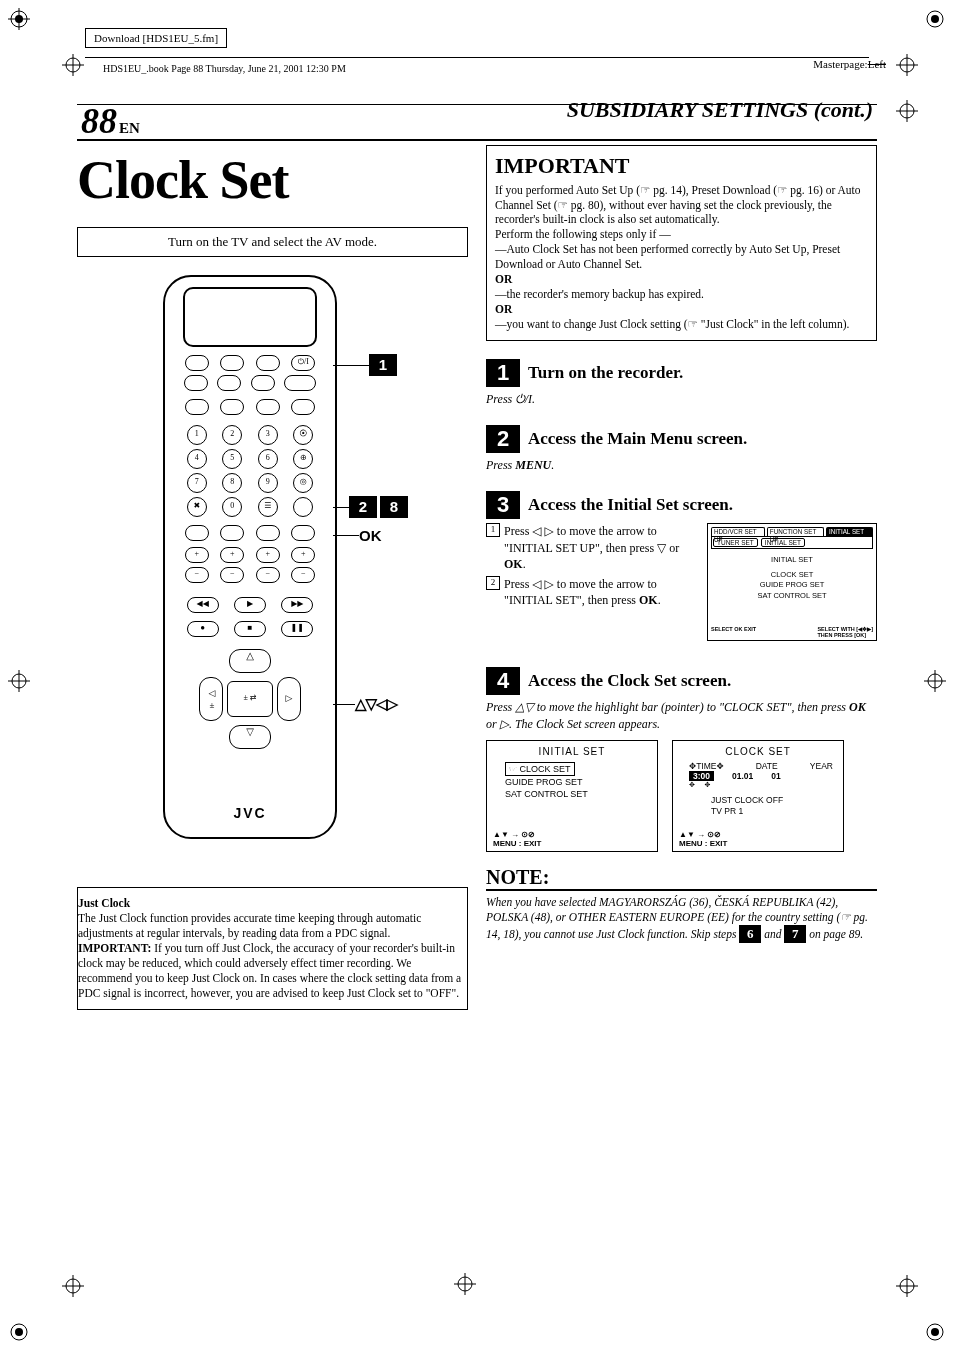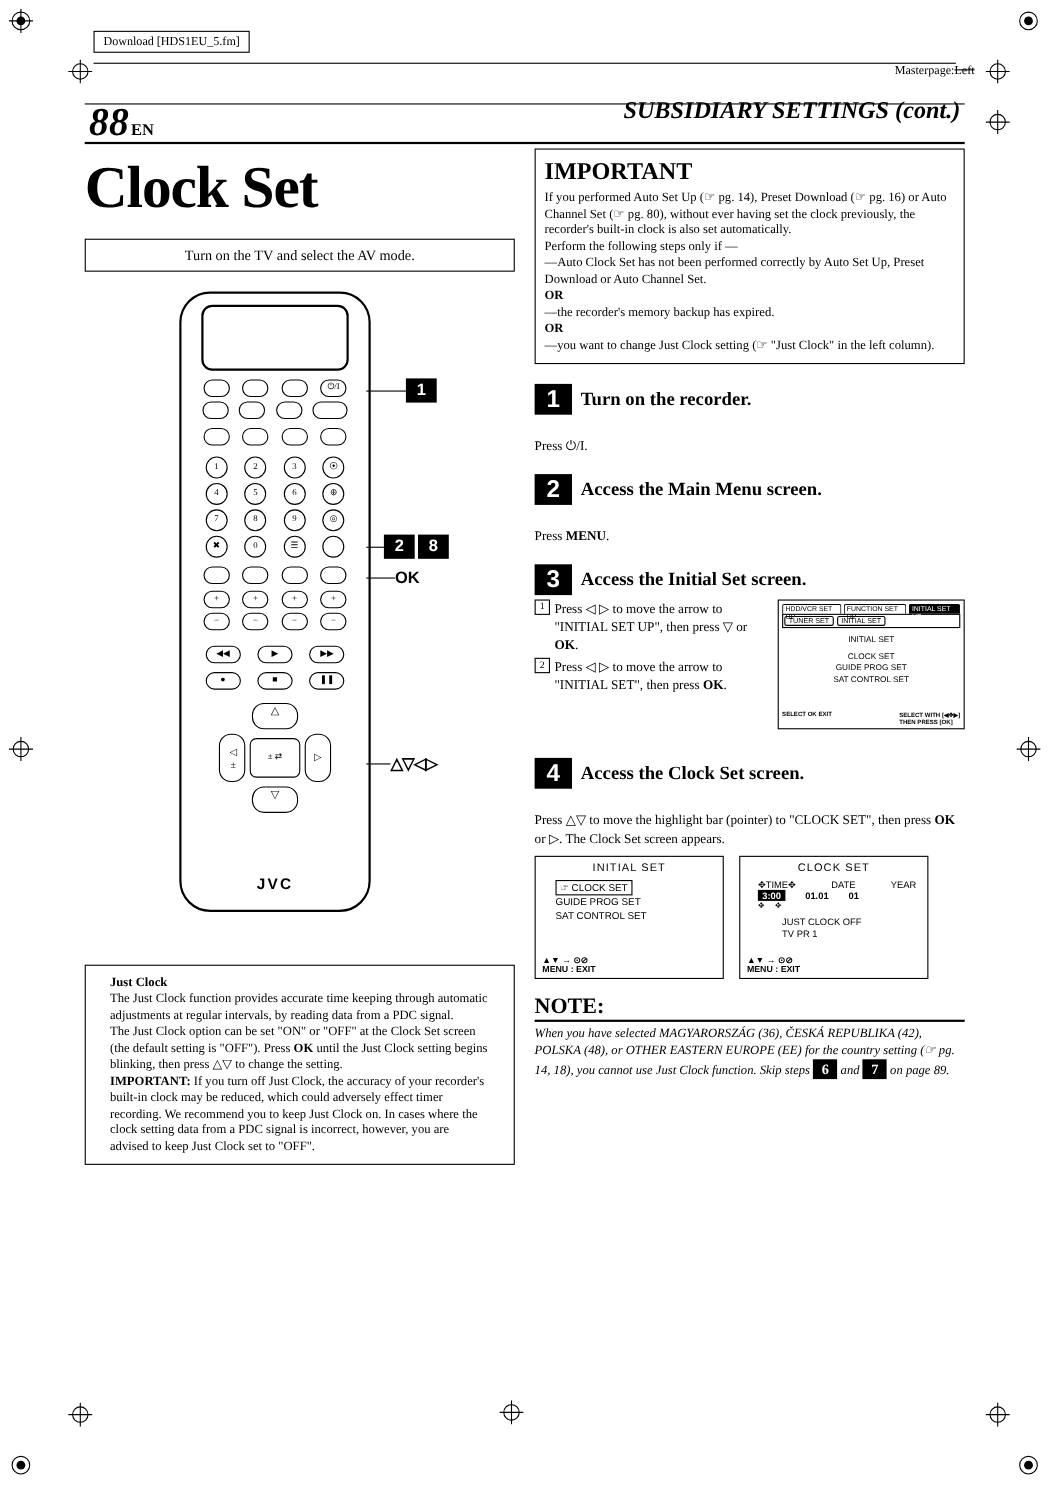--- a/index.html
+++ b/index.html
@@ -198,21 +198,21 @@
     text-align: center;
     line-height: 21px;
     padding: 0 4px;
   }
   .num-box.small { height: 18px; min-width: 16px; font-size: 13px; line-height: 17px; padding: 0 3px;}
   .ok-label { font-weight: bold; font-size: 15px; }
   .arrow-syms { font-size: 15px; font-weight: bold; letter-spacing: -1px;}
 
   .just-clock-box {
     border: 1px solid #000;
-    padding: 8px 22px;
+    padding: 8px 0;
     font-size: 11.5px;
     line-height: 1.3;
     margin-top: 18px;
   }
   .just-clock-box .jc-title { font-weight: bold; }
 
   .col-right {}
   .important-box {
     border: 1px solid #000;
     padding: 6px 8px 8px 8px;
@@ -238,22 +238,23 @@
     line-height: 27px;
     font-family: Arial, sans-serif;
   }
   .step-head .step-title {
     font-family: "Times New Roman", serif;
     font-size: 17px;
     font-weight: 800;
   }
   .step-body {
     font-size: 12px;
-    margin-top: 20px;
+    margin-top: 4px;
     line-height: 1.35;
+    font-style: italic;
   }
   .step3-row {
     display: flex;
     gap: 8px;
     margin-top: 4px;
   }
   .step3-text { flex: 1; font-size: 12px; line-height: 1.35; }
   .step3-text .sub { display: flex; gap: 4px; margin-bottom: 4px;}
   .step3-text .sub .idx { border: 1px solid #000; width: 12px; height: 12px; font-size: 9px; text-align: center; line-height: 11px; flex-shrink: 0;}
   .osd-box {
@@ -393,20 +394,21 @@
         <circle cx="11" cy="11" r="7" fill="none" stroke="#000"></circle>
         <line x1="0" y1="11" x2="22" y2="11" stroke="#000"></line>
         <line x1="11" y1="0" x2="11" y2="22" stroke="#000"></line>
       </svg></div>
 
   
   <div class="filename-box">Download [HDS1EU_5.fm]</div>
   <div class="top-rule-row">
       <div class="top-rule"></div>
     </div>
+  <div class="book-info">HDS1EU_.book  Page 88  Thursday, June 21, 2001  12:30 PM</div>
   <div class="masterpage">
     <span>Masterpage:</span><span class="struck">Left</span>
   </div>
 
   
   <div class="body-area">
     <div class="page-head">
       <div class="pg-num">
         <span>88</span><span class="en">EN</span>
       </div>
@@ -519,23 +521,20 @@
           </div>
           <div class="callout" style="top:426px; left:256px;">
             <div class="line" style="width:22px;"></div>
             <div class="arrow-syms">△▽◁▷</div>
           </div>
         </div>
 
         <div class="just-clock-box">
           <div class="jc-title">Just Clock</div>
           <div>The Just Clock function provides accurate time keeping through automatic adjustments at regular intervals, by reading data from a PDC signal.</div>
-          <div>
-            <span>The Just Clock option can be set "ON" or "OFF" at the Clock Set screen (the default setting is "OFF"). Press </span><b>OK</b><span> until the Just Clock setting begins blinking, then press △▽ to change the setting.</span>
-          </div>
           <div>
             <b>IMPORTANT:</b><span> If you turn off Just Clock, the accuracy of your recorder's built-in clock may be reduced, which could adversely effect timer recording. We recommend you to keep Just Clock on. In cases where the clock setting data from a PDC signal is incorrect, however, you are advised to keep Just Clock set to "OFF".</span>
           </div>
         </div>
       </div>
 
       <div class="col col-right">
         <div class="important-box">
           <h2>IMPORTANT</h2>
           <div>If you performed Auto Set Up (☞ pg. 14), Preset Download (☞ pg. 16) or Auto Channel Set (☞ pg. 80), without ever having set the clock previously, the recorder's built-in clock is also set automatically.</div>

